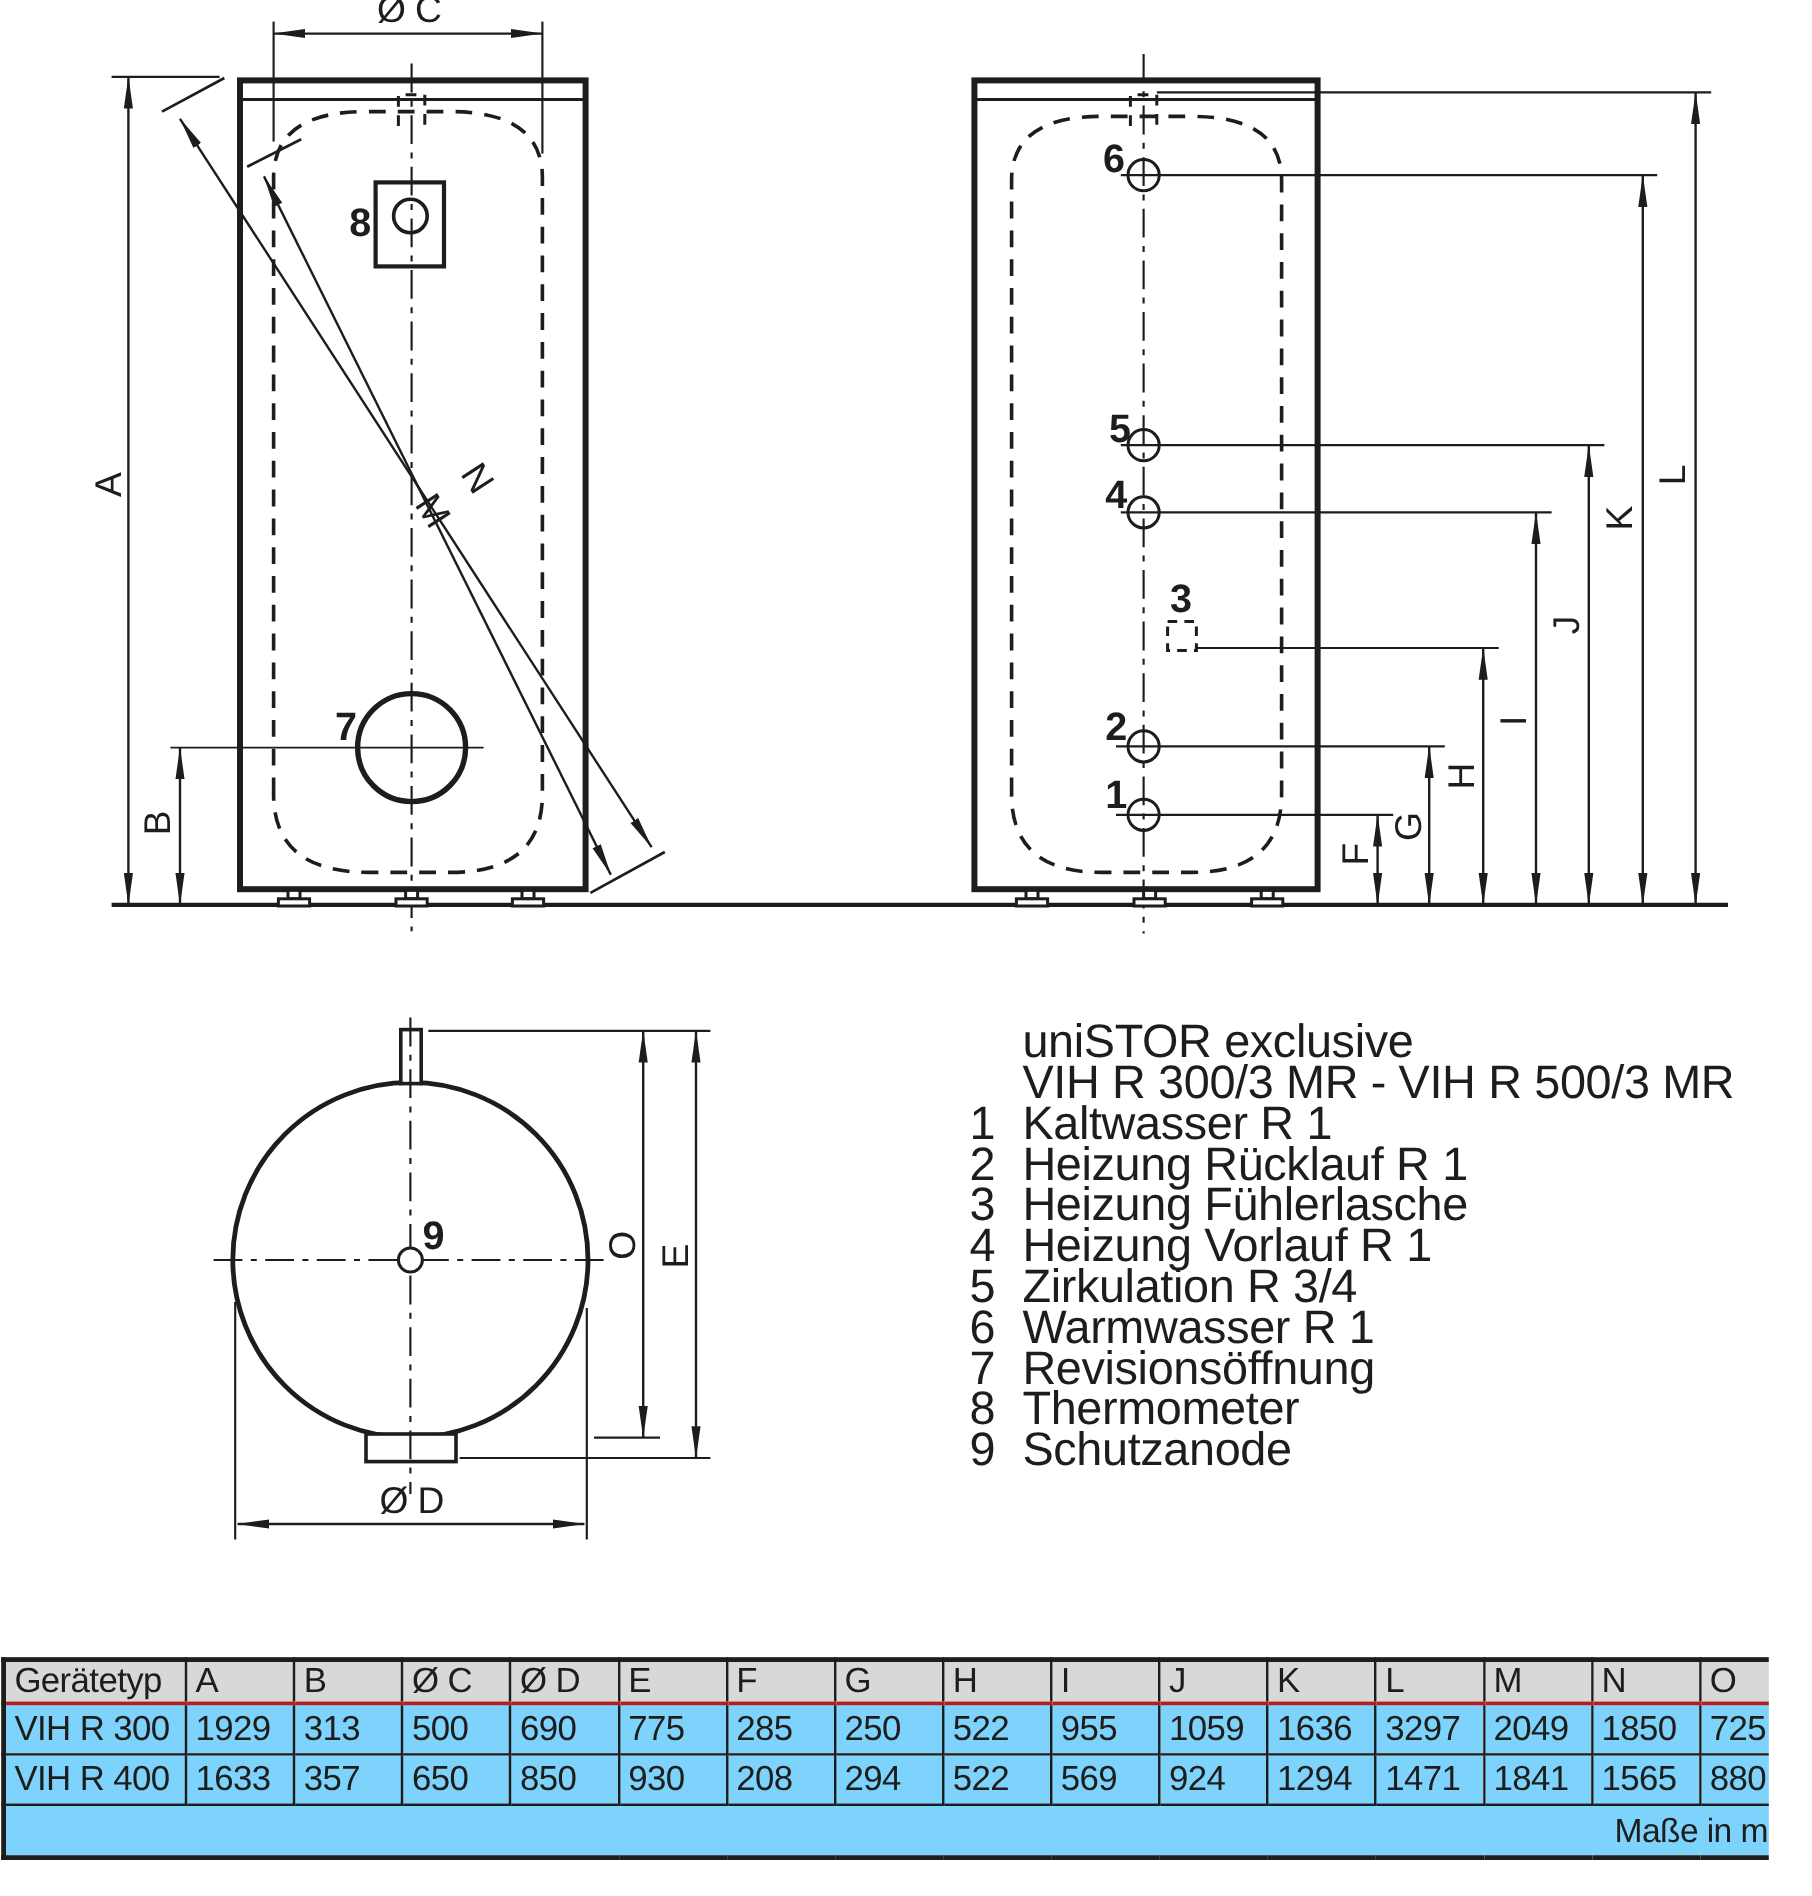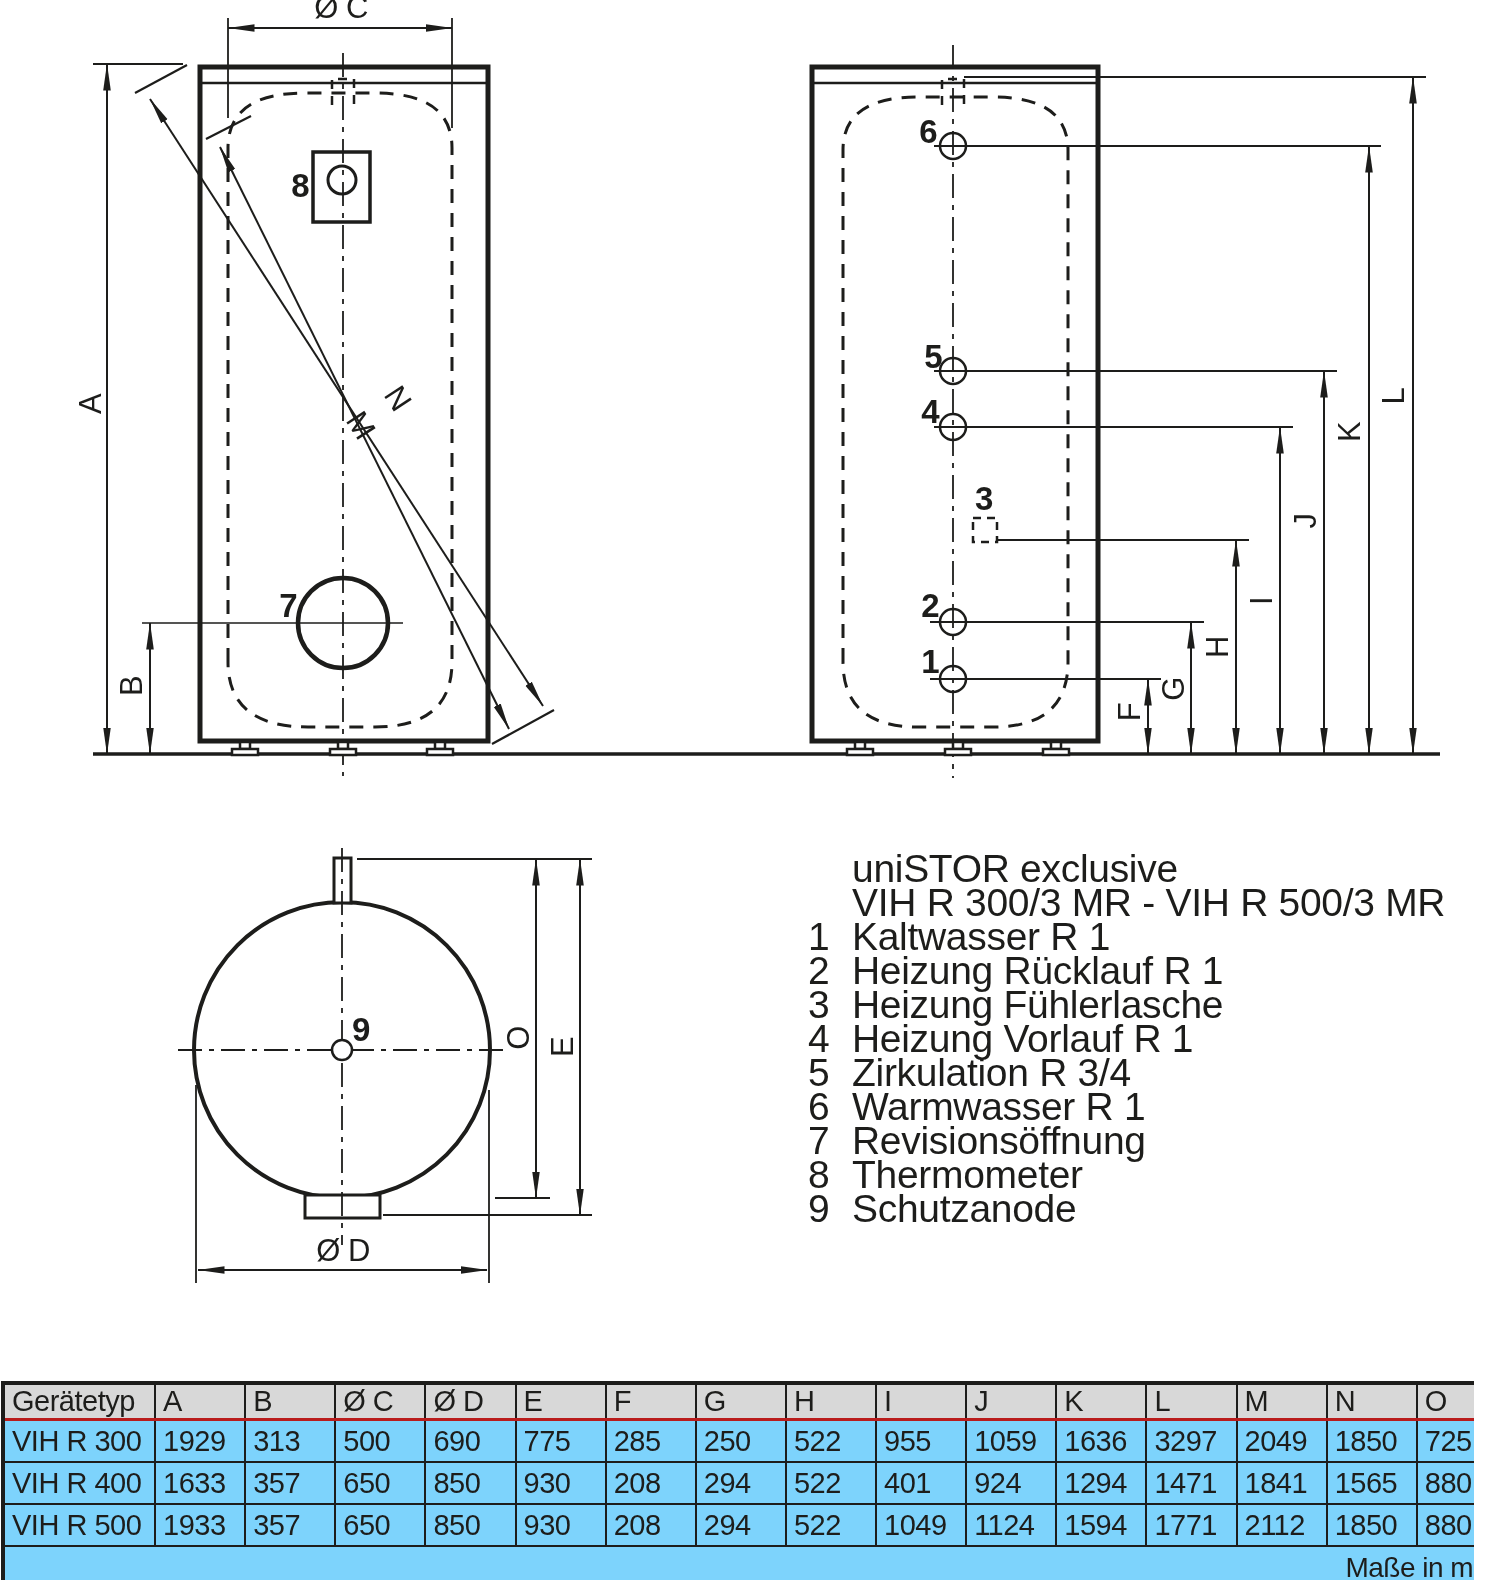--- a/index.html
+++ b/index.html
@@ -268,46 +268,28 @@
         <tr>
           <td>VIH R 400</td>
           <td>1633</td>
           <td>357</td>
           <td>650</td>
           <td>850</td>
           <td>930</td>
           <td>208</td>
           <td>294</td>
           <td>522</td>
-          <td>401</td>
+          <td>569</td>
           <td>924</td>
           <td>1294</td>
           <td>1471</td>
           <td>1841</td>
           <td>1565</td>
           <td>880</td>
         </tr>
         <tr>
-          <td>VIH R 500</td>
-          <td>1933</td>
-          <td>357</td>
-          <td>650</td>
-          <td>850</td>
-          <td>930</td>
-          <td>208</td>
-          <td>294</td>
-          <td>522</td>
-          <td>1049</td>
-          <td>1124</td>
-          <td>1594</td>
-          <td>1771</td>
-          <td>2112</td>
-          <td>1850</td>
-          <td>880</td>
-        </tr>
-        <tr>
           <td class="footer" colspan="16">Maße in mm</td>
         </tr>
       </tbody>
     </table>
   </div>
 
 </div>
 
 </body></html>

